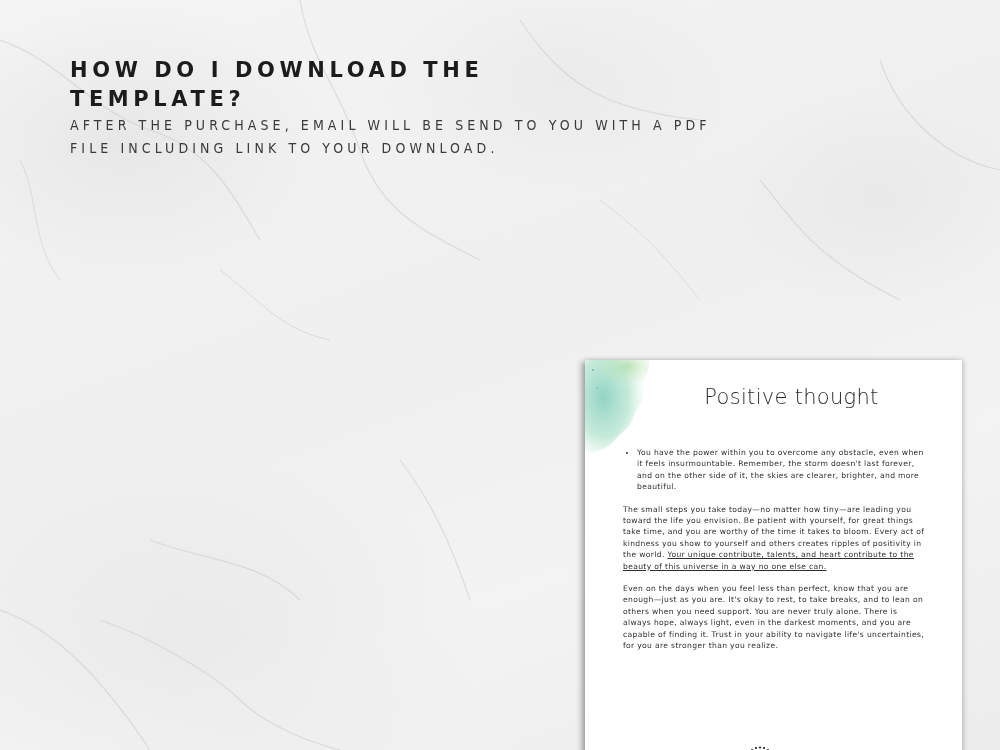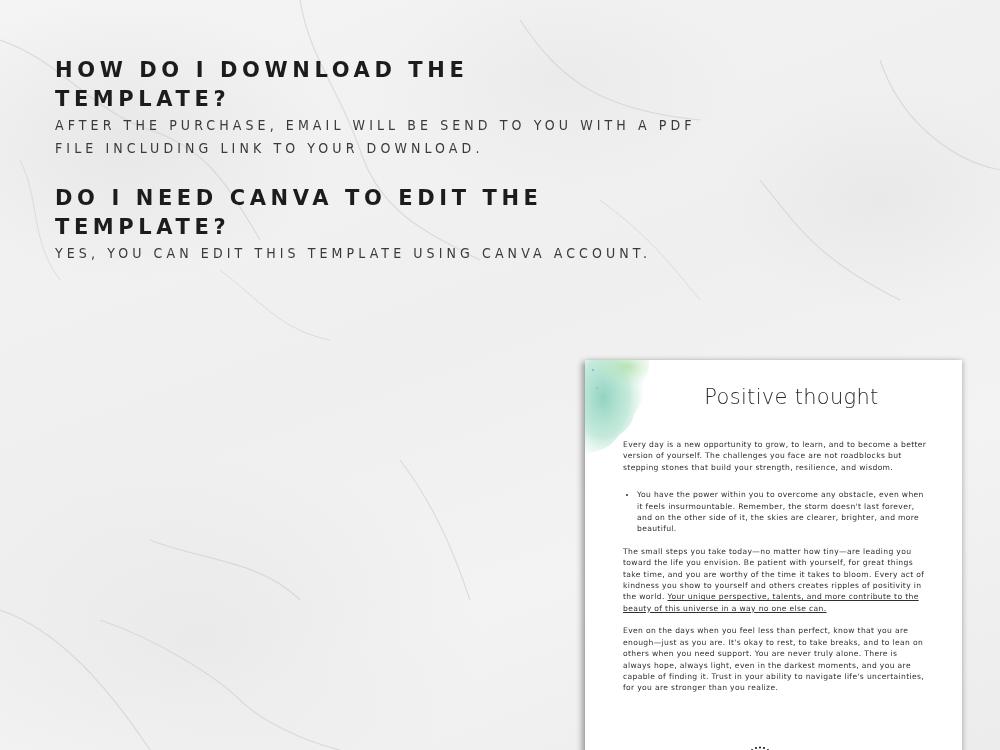--- a/index.html
+++ b/index.html
@@ -22,21 +22,21 @@
         radial-gradient(ellipse 300px 200px at 120px 140px, rgba(200,200,200,0.25), transparent 70%),
         radial-gradient(ellipse 260px 160px at 560px 80px, rgba(210,210,210,0.20), transparent 70%),
         radial-gradient(ellipse 400px 260px at 200px 640px, rgba(205,205,205,0.22), transparent 70%),
         radial-gradient(ellipse 220px 160px at 880px 200px, rgba(215,215,215,0.25), transparent 70%),
         linear-gradient(160deg, #f4f4f4 0%, #efefef 45%, #f3f3f3 70%, #ececec 100%);
     }
     .marble svg { position: absolute; inset: 0; }
 
     .faq {
       position: absolute;
-      left: 55px;
+      left: 70px;
       top: 56px;
       width: 680px;
     }
     .faq-item { margin-bottom: 24px; }
     .faq-q {
       margin: 0;
       font-family: "DejaVu Sans", sans-serif;
       font-weight: bold;
       font-size: 21px;
       line-height: 29px;
@@ -100,21 +100,21 @@
       top: 79px;
       width: 305px;
       font-family: "DejaVu Sans", sans-serif;
       font-size: 7.6px;
       line-height: 11.4px;
       letter-spacing: 0.35px;
       color: #2e2e2e;
     }
     .doc-body p { margin: 0 0 11px 0; }
     .doc-body ul {
-      margin: 16px 0 11px 0;
+      margin: 8px 0 11px 0;
       padding-left: 14px;
     }
     .doc-body li { padding-left: 0; }
     .doc-body .u { text-decoration: underline; }
     .doc-ornament {
       position: absolute;
       left: 160px;
       top: 383px;
       width: 30px;
       height: 12px;
@@ -142,24 +142,20 @@
       <path d="M600 200 C 640 230, 660 250, 700 300"></path>
     </g>
   </svg>
 </div>
 
 <div class="faq">
   <div class="faq-item q1">
     <h2 class="faq-q">How do I download the template?</h2>
     <p class="faq-a">After the purchase, email will be send to you with a PDF file including link to your download.</p>
   </div>
-  <div class="faq-item q2">
-    <h2 class="faq-q">Do I need Canva to edit the template?</h2>
-    <p class="faq-a">Yes, you can edit this template using Canva account.</p>
-  </div>
 </div>
 
 <div class="doc">
   <svg class="doc-splash" viewBox="0 0 70 95">
     <defs>
       <radialGradient id="sp" cx="30%" cy="40%" r="70%">
         <stop offset="0%" stop-color="#7fcbb8" stop-opacity="0.85"></stop>
         <stop offset="60%" stop-color="#9fdcc4" stop-opacity="0.6"></stop>
         <stop offset="100%" stop-color="#c9ecd9" stop-opacity="0"></stop>
       </radialGradient>
@@ -170,27 +166,26 @@
     </defs>
     <path d="M0 0 L60 0 C 64 10, 56 20, 58 30 C 60 42, 50 50, 48 58 C 46 68, 36 72, 30 80 C 22 90, 10 92, 0 94 Z" fill="url(#sp)"></path>
     <path d="M10 0 L64 0 C 66 12, 58 22, 50 30 C 40 36, 28 30, 20 22 Z" fill="url(#sp2)"></path>
     <circle cx="8" cy="10" r="1" fill="#4fa88f" opacity="0.7"></circle>
     <circle cx="12" cy="28" r="0.8" fill="#4fa88f" opacity="0.6"></circle>
   </svg>
 
   <div class="doc-title">Positive thought</div>
 
   <div class="doc-body">
-    <p>Every day is a new opportunity to grow, to learn, and to become a better version of yourself. The challenges you face are not roadblocks but stepping stones that build your strength, resilience, and wisdom.</p>
     <ul>
       <li>You have the power within you to overcome any obstacle, even when it feels insurmountable. Remember, the storm doesn't last forever, and on the other side of it, the skies are clearer, brighter, and more beautiful.</li>
     </ul>
     <p>
       <span>The small steps you take today—no matter how tiny—are leading you toward the life you envision. Be patient with yourself, for great things take time, and you are worthy of the time it takes to bloom. Every act of kindness you show to yourself and others creates ripples of positivity in the world.</span>
-      <span class="u">Your unique perspective, talents, and more contribute to the beauty of this universe in a way no one else can.</span>
+      <span class="u">Your unique contribute, talents, and heart contribute to the beauty of this universe in a way no one else can.</span>
     </p>
     <p>Even on the days when you feel less than perfect, know that you are enough—just as you are. It's okay to rest, to take breaks, and to lean on others when you need support. You are never truly alone. There is always hope, always light, even in the darkest moments, and you are capable of finding it. Trust in your ability to navigate life's uncertainties, for you are stronger than you realize.</p>
   </div>
 
   <svg class="doc-ornament" viewBox="0 0 30 12">
     <g fill="#222">
       <circle cx="4" cy="10" r="0.9"></circle>
       <circle cx="7" cy="7" r="1"></circle>
       <circle cx="11" cy="5" r="1.1"></circle>
       <circle cx="15" cy="4.5" r="1.1"></circle>

